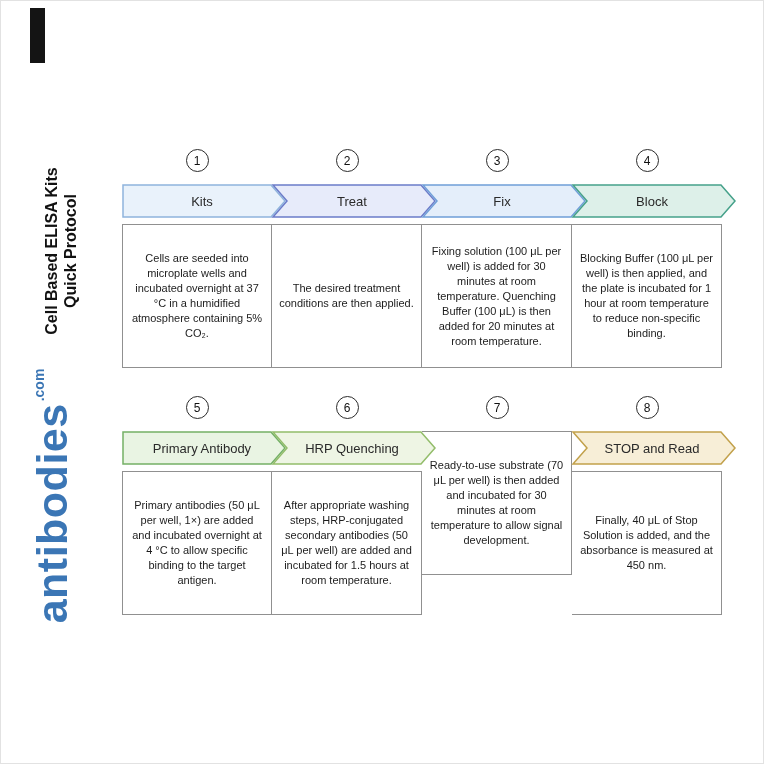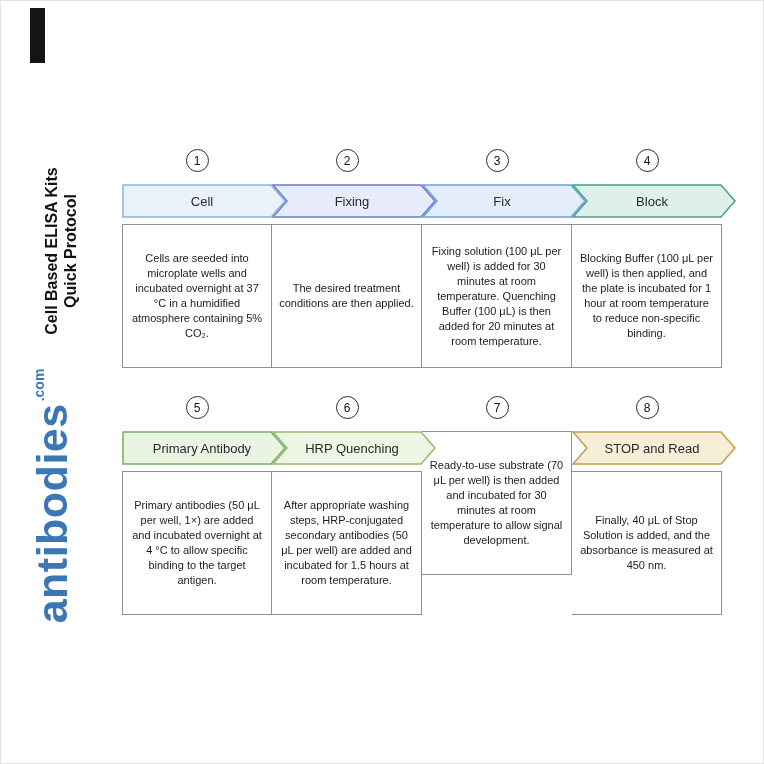--- a/index.html
+++ b/index.html
@@ -143,35 +143,35 @@
 
   <div class="step-row row-1" id="row-1">
       <div class="step">
     <div class="step-number">
       <span>1</span>
     </div>
     <div class="step-arrow">
       <svg width="164" height="34" viewBox="0 0 164 34">
         <polygon stroke-width="1.5" stroke-linejoin="miter" points="1,1 149,1 163,17 149,33 1,33" fill="#e9f2fb" stroke="#8fb4dd"></polygon>
       </svg>
-      <span class="arrow-label">Cell</span>
+      <span class="arrow-label">Kits</span>
     </div>
     <div class="step-desc">
       <p>Cells are seeded into microplate wells and incubated overnight at 37 °C in a humidified atmosphere containing 5% CO₂.</p>
     </div>
   </div>
       <div class="step">
     <div class="step-number">
       <span>2</span>
     </div>
     <div class="step-arrow">
       <svg width="164" height="34" viewBox="0 0 164 34">
         <polygon stroke-width="1.5" stroke-linejoin="miter" points="1,1 149,1 163,17 149,33 1,33 15,17" fill="#e7ebfa" stroke="#6b7cc9"></polygon>
       </svg>
-      <span class="arrow-label">Fixing</span>
+      <span class="arrow-label">Treat</span>
     </div>
     <div class="step-desc">
       <p>The desired treatment conditions are then applied.</p>
     </div>
   </div>
       <div class="step">
     <div class="step-number">
       <span>3</span>
     </div>
     <div class="step-arrow">

